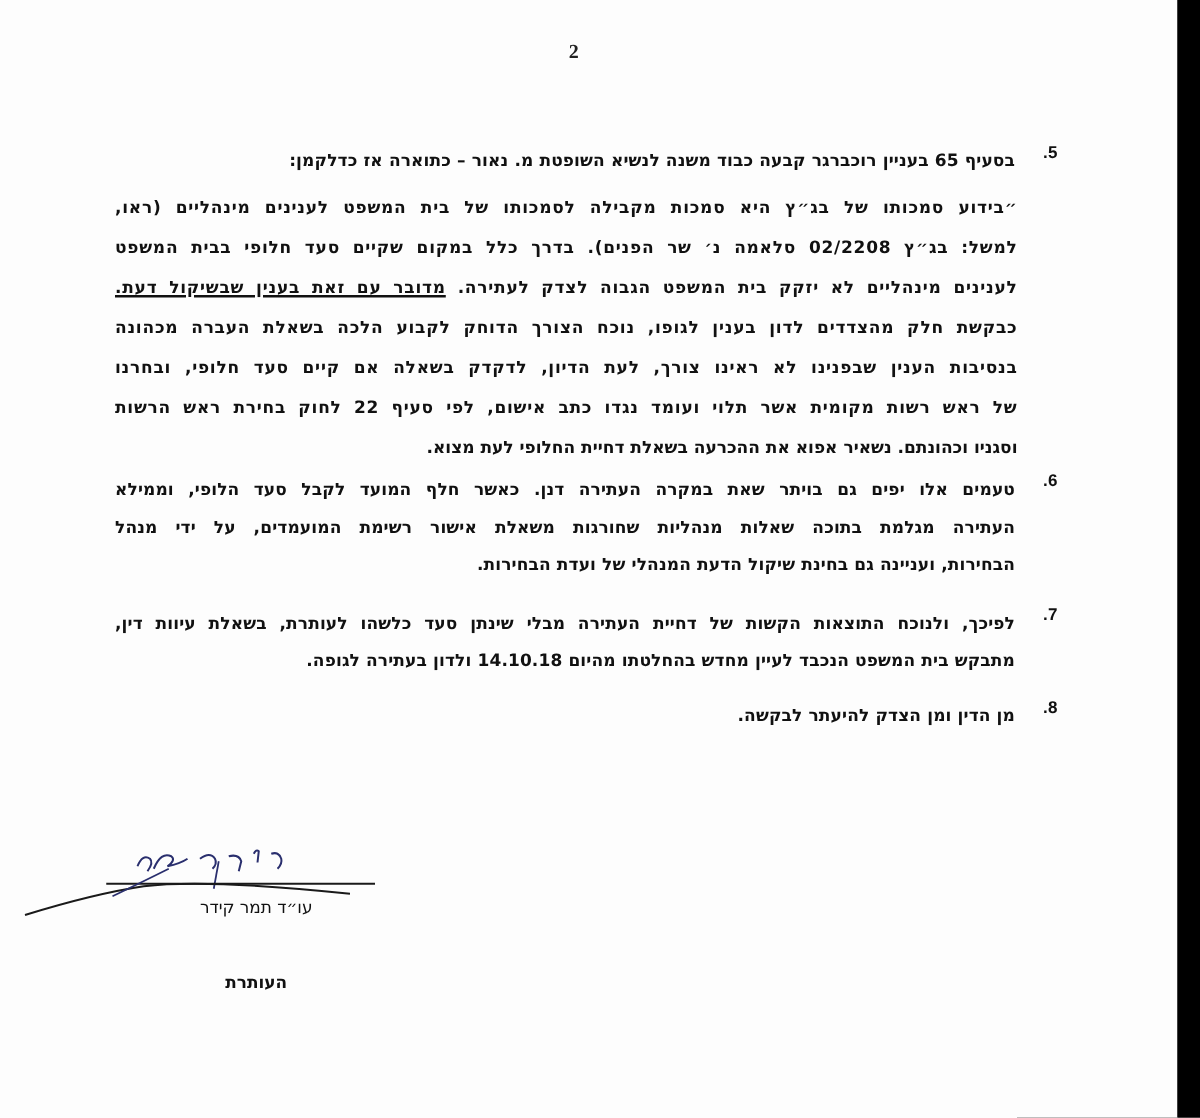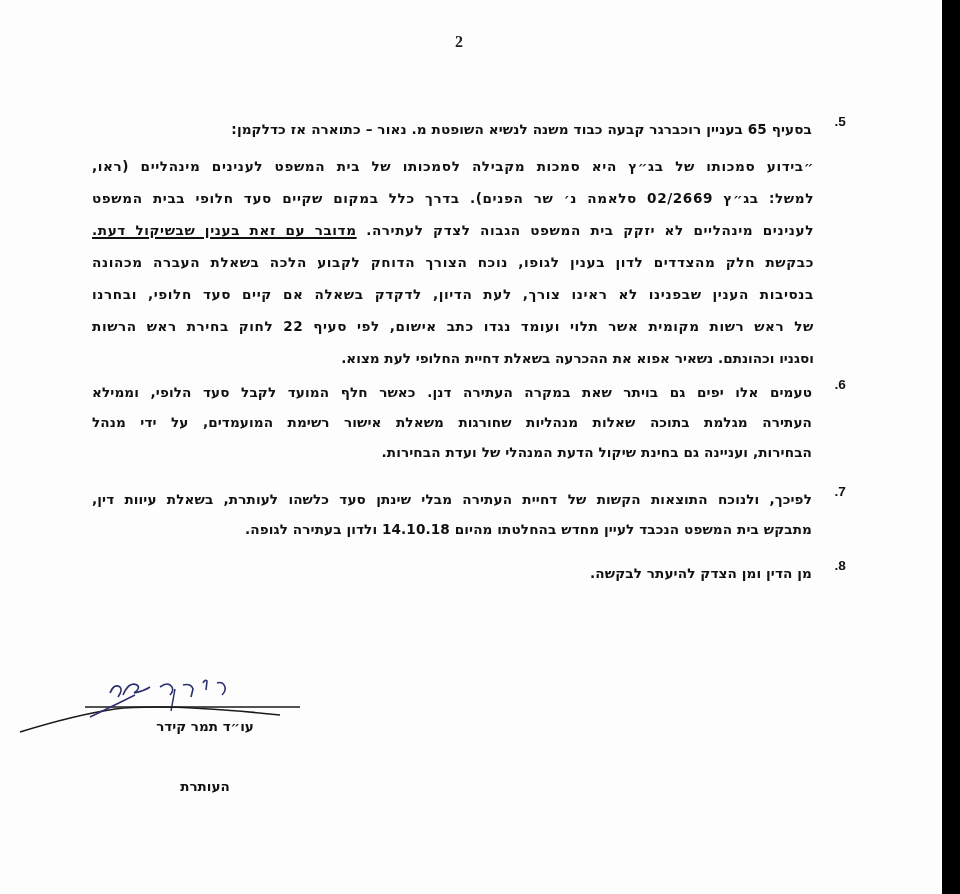--- a/index.html
+++ b/index.html
@@ -82,21 +82,21 @@
       height: 100px;
     }
     .sig-name {
       position: absolute;
       direction: rtl;
       left: 135px;
       top: 53px;
       width: 110px;
       text-align: center;
       font-size: 13.5px;
-      font-weight: bold;
+      font-weight: normal;
     }
     .sig-role {
       position: absolute;
       direction: rtl;
       left: 150px;
       top: 73px;
       width: 80px;
       text-align: center;
       font-size: 13.5px;
       font-weight: bold;
@@ -118,21 +118,21 @@
 
   <div class="page-number">2</div>
 
   <div class="para" style="top:114px; width:690px;">
     <span class="num">5.</span>
     <div class="line">בסעיף 65 בעניין רוכברגר קבעה כבוד משנה לנשיא השופטת מ. נאור – כתוארה אז כדלקמן:</div>
   </div>
 
   <div class="quote" style="top:150px;">
     <div class="line justify">״בידוע סמכותו של בג״ץ היא סמכות מקבילה לסמכותו של בית המשפט לענינים מינהליים (ראו,</div>
-    <div class="line justify">למשל: בג״ץ 02/2669 סלאמה נ׳ שר הפנים). בדרך כלל במקום שקיים סעד חלופי בבית המשפט</div>
+    <div class="line justify">למשל: בג״ץ 02/2208 סלאמה נ׳ שר הפנים). בדרך כלל במקום שקיים סעד חלופי בבית המשפט</div>
     <div class="line justify">
       <span>לענינים מינהליים לא יזקק בית המשפט הגבוה לצדק לעתירה.</span>
       <span> </span>
       <span class="underline">מדובר עם זאת בענין שבשיקול דעת.</span>
     </div>
     <div class="line justify">כבקשת חלק מהצדדים לדון בענין לגופו, נוכח הצורך הדוחק לקבוע הלכה בשאלת העברה מכהונה</div>
     <div class="line justify">בנסיבות הענין שבפנינו לא ראינו צורך, לעת הדיון, לדקדק בשאלה אם קיים סעד חלופי, ובחרנו</div>
     <div class="line justify">של ראש רשות מקומית אשר תלוי ועומד נגדו כתב אישום, לפי סעיף 22 לחוק בחירת ראש הרשות</div>
     <div class="line" style="letter-spacing:0;">וסגניו וכהונתם. נשאיר אפוא את ההכרעה בשאלת דחיית החלופי לעת מצוא.</div>
   </div>

